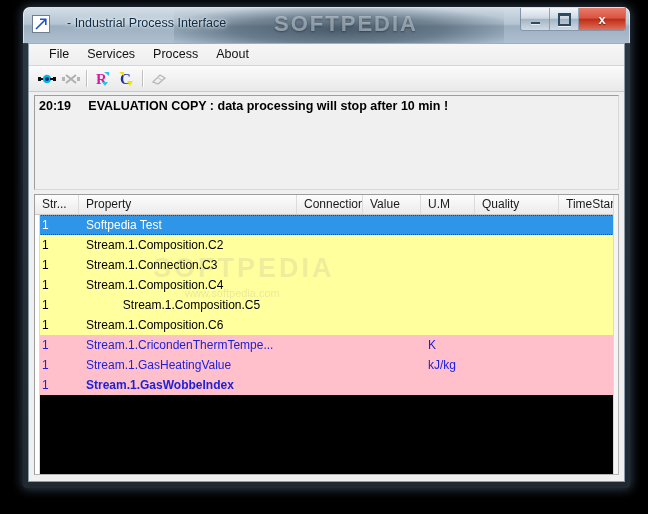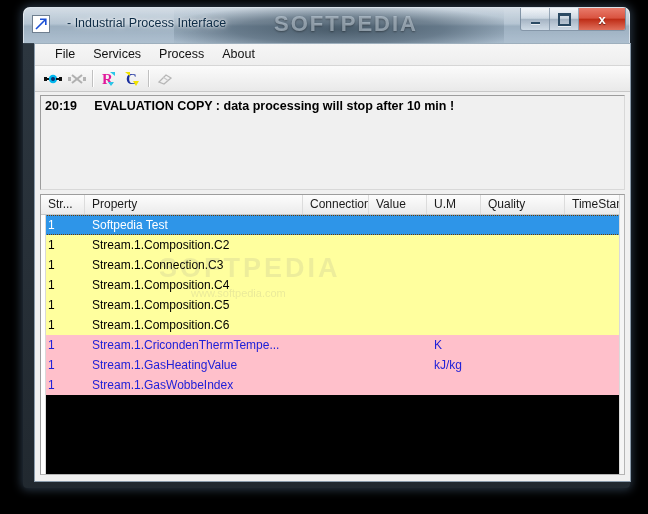--- a/index.html
+++ b/index.html
@@ -165,21 +165,21 @@
   .max-box {
     width: 9px; height: 8px;
     border: 2px solid #2b4a63;
     border-top-width: 3px;
     box-shadow: 0 1px 0 rgba(255,255,255,0.7);
   }
 
   
   #client {
     position: absolute;
-    left: 11px;
+    left: 5px;
     top: 36px;
     width: 597px;
     height: 439px;
     background: #f0f0f0;
     border: 1px solid #8a9bab;
     border-top: 1px solid #9eafbd;
     box-sizing: border-box;
   }
 
   
@@ -499,21 +499,21 @@
               <div class="cell" style="width: 44px;">1</div>
               <div class="cell" style="width: 218px;">Stream.1.Composition.C4</div>
               <div class="cell" style="width: 66px;"></div>
               <div class="cell" style="width: 58px;"></div>
               <div class="cell" style="width: 54px;"></div>
               <div class="cell" style="width: 84px;"></div>
               <div class="cell" style="width: 57px;"></div>
             </div>
             <div class="row yellow">
               <div class="cell" style="width: 44px;">1</div>
-              <div class="cell" style="width: 218px;">Stream.1.Composition.C5</div>
+              <div class="cell" style="width: 218px; text-align: center;">Stream.1.Composition.C5</div>
               <div class="cell" style="width: 66px;"></div>
               <div class="cell" style="width: 58px;"></div>
               <div class="cell" style="width: 54px;"></div>
               <div class="cell" style="width: 84px;"></div>
               <div class="cell" style="width: 57px;"></div>
             </div>
             <div class="row yellow">
               <div class="cell" style="width: 44px;">1</div>
               <div class="cell" style="width: 218px;">Stream.1.Composition.C6</div>
               <div class="cell" style="width: 66px;"></div>
@@ -535,21 +535,21 @@
               <div class="cell" style="width: 44px;">1</div>
               <div class="cell" style="width: 218px;">Stream.1.GasHeatingValue</div>
               <div class="cell" style="width: 66px;"></div>
               <div class="cell" style="width: 58px;"></div>
               <div class="cell" style="width: 54px;">kJ/kg</div>
               <div class="cell" style="width: 84px;"></div>
               <div class="cell" style="width: 57px;"></div>
             </div>
             <div class="row pink">
               <div class="cell" style="width: 44px;">1</div>
-              <div class="cell" style="width: 218px;">Stream.1.GasWobbeIndex</div>
+              <div class="cell" style="width: 218px; font-weight: bold;">Stream.1.GasWobbeIndex</div>
               <div class="cell" style="width: 66px;"></div>
               <div class="cell" style="width: 58px;"></div>
               <div class="cell" style="width: 54px;"></div>
               <div class="cell" style="width: 84px;"></div>
               <div class="cell" style="width: 57px;"></div>
             </div>
           </div>
 
         <div id="grid-gutter"></div>
         <div id="grid-scroll-gutter"></div>

